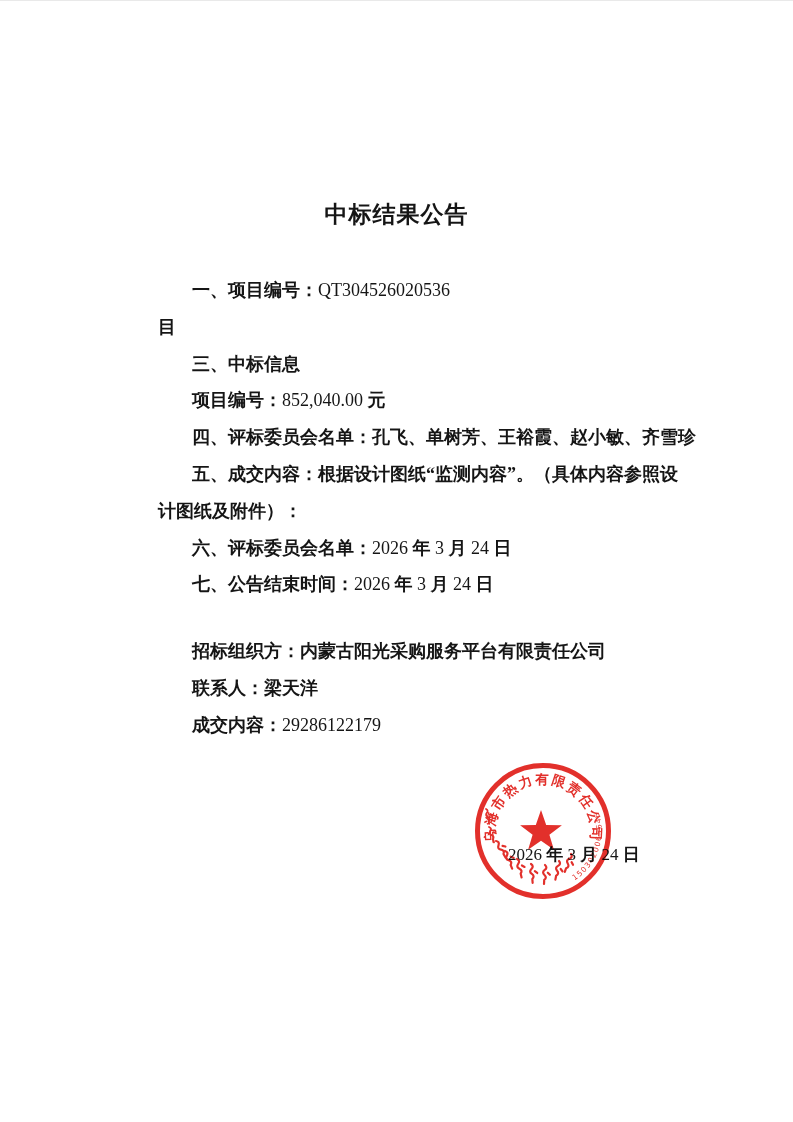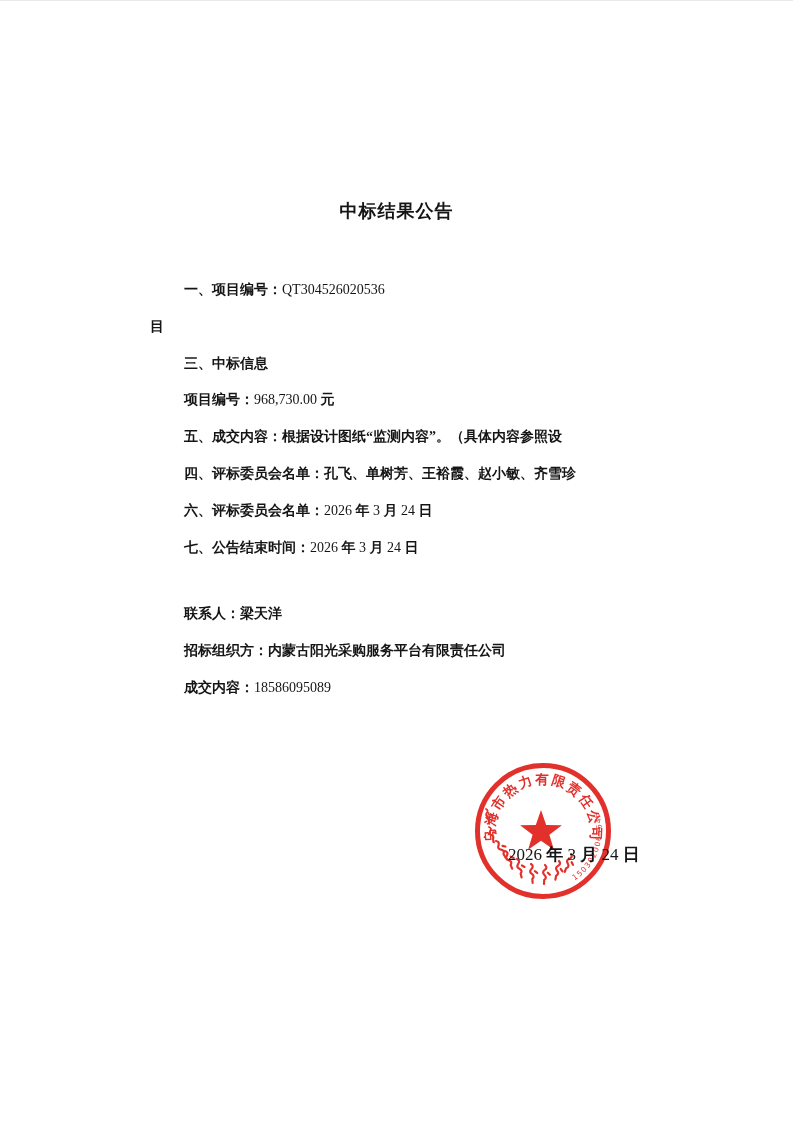--- a/index.html
+++ b/index.html
@@ -13,30 +13,31 @@
     position:relative;
     font-family:"Liberation Serif","DejaVu Serif",serif;
     color:var(--ink);
     overflow:hidden;
     border-top:1px solid #e9e9e9;
   }
   .page{position:absolute;inset:0;}
   .doc-title{
     position:absolute;top:198px;left:0;width:100%;
     text-align:center;
-    font-size:18px;font-weight:700;letter-spacing:1px;
+    font-size:23px;font-weight:700;letter-spacing:1px;
     margin:0;
   }
   .doc-body{
     position:absolute;top:271px;left:150px;width:500px;
   }
   .line{
     height:36.8px;line-height:36.8px;
-    font-size:14px;font-weight:700;
+    font-size:18px;font-weight:700;
     white-space:nowrap;
+    margin-left:8px;
   }
   .line.indent{padding-left:34px;}
   .line.blank{height:30px;}
   .num{font-weight:400;}
   .sig-date{
     position:absolute;top:842px;left:508px;
     font-size:17px;font-weight:700;white-space:nowrap;
     z-index:1;
   }
   .seal{
@@ -55,29 +56,30 @@
 <body>
 
 <div class="page">
 
   <h1 class="doc-title">中标结果公告</h1>
 
   <div class="doc-body" id="doc-body">
       <div class="line indent"><span class="seg">一、项目编号：</span><span class="num">QT304526020536</span></div>
       <div class="line"><span class="seg">目</span></div>
       <div class="line indent"><span class="seg">三、中标信息</span></div>
-      <div class="line indent"><span class="seg">项目编号：</span><span class="num">968,730.00</span><span class="seg"> 元</span></div>
+      <div class="line indent"><span class="seg">项目编号：</span><span class="num">852,040.00</span><span class="seg"> 元</span></div>
+      <div class="line indent"><span class="seg">四、评标委员会名单：孔飞、单树芳、王裕霞、赵小敏、齐雪珍</span></div>
       <div class="line indent"><span class="seg">五、成交内容：根据设计图纸“监测内容”。（具体内容参照设</span></div>
-      <div class="line indent"><span class="seg">四、评标委员会名单：孔飞、单树芳、王裕霞、赵小敏、齐雪珍</span></div>
+      <div class="line"><span class="seg">计图纸及附件）：</span></div>
       <div class="line indent"><span class="seg">六、评标委员会名单：</span><span class="num">2026</span><span class="seg"> 年 </span><span class="num">3</span><span class="seg"> 月 </span><span class="num">24</span><span class="seg"> 日</span></div>
       <div class="line indent"><span class="seg">七、公告结束时间：</span><span class="num">2026</span><span class="seg"> 年 </span><span class="num">3</span><span class="seg"> 月 </span><span class="num">24</span><span class="seg"> 日</span></div>
       <div class="line blank"></div>
+      <div class="line indent"><span class="seg">招标组织方：内蒙古阳光采购服务平台有限责任公司</span></div>
       <div class="line indent"><span class="seg">联系人：梁天洋</span></div>
-      <div class="line indent"><span class="seg">招标组织方：内蒙古阳光采购服务平台有限责任公司</span></div>
-      <div class="line indent"><span class="seg">成交内容：</span><span class="num">18586095089</span></div>
+      <div class="line indent"><span class="seg">成交内容：</span><span class="num">29286122179</span></div>
     </div>
 
   <div class="sig-date" id="sig-date"><span class="num">2026</span><span class="seg"> 年 </span><span class="num">3</span><span class="seg"> 月 </span><span class="num">24</span><span class="seg"> 日</span></div>
 
   <div class="seal">
     <svg width="142" height="142" viewBox="-71 -71 142 142">
       <defs>
         <path id="arcTop" d="M -47 13 A 48.5 48.5 0 1 1 47 13"></path>
         <path id="arcNum" d="M 25 53 A 58.5 58.5 0 0 0 53 -25"></path>
         <path id="mgGlyph" d="M0 0 q3 2.5 0 5 q-3 2.5 0 5 q3 2.5 0 5 l0 4 M3.2 7.5 l2.2 2"></path>

